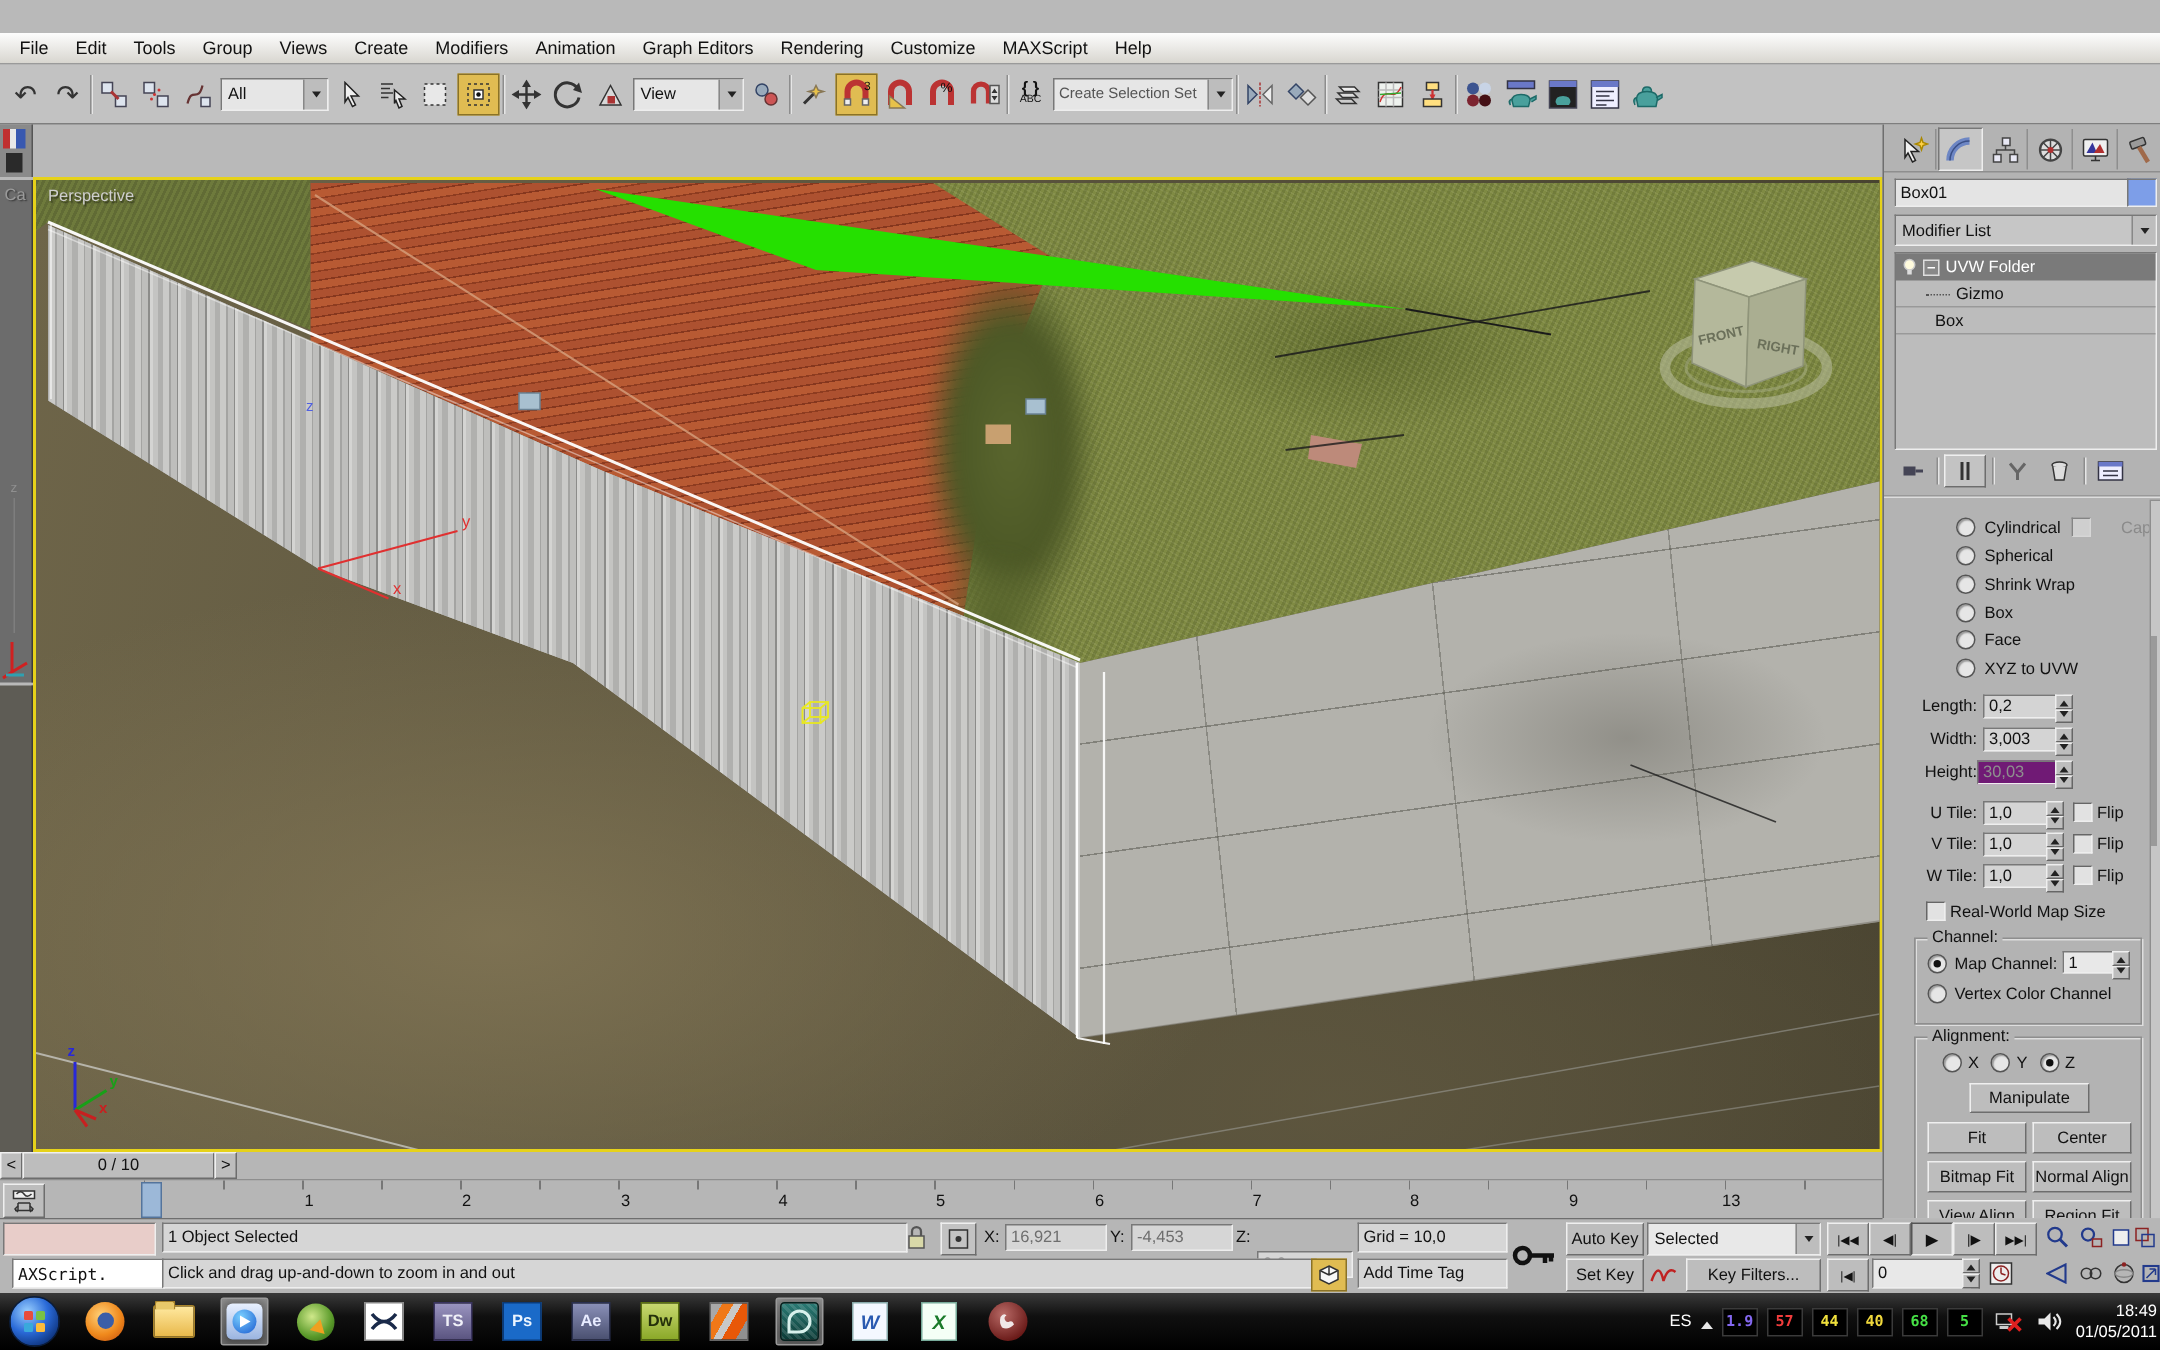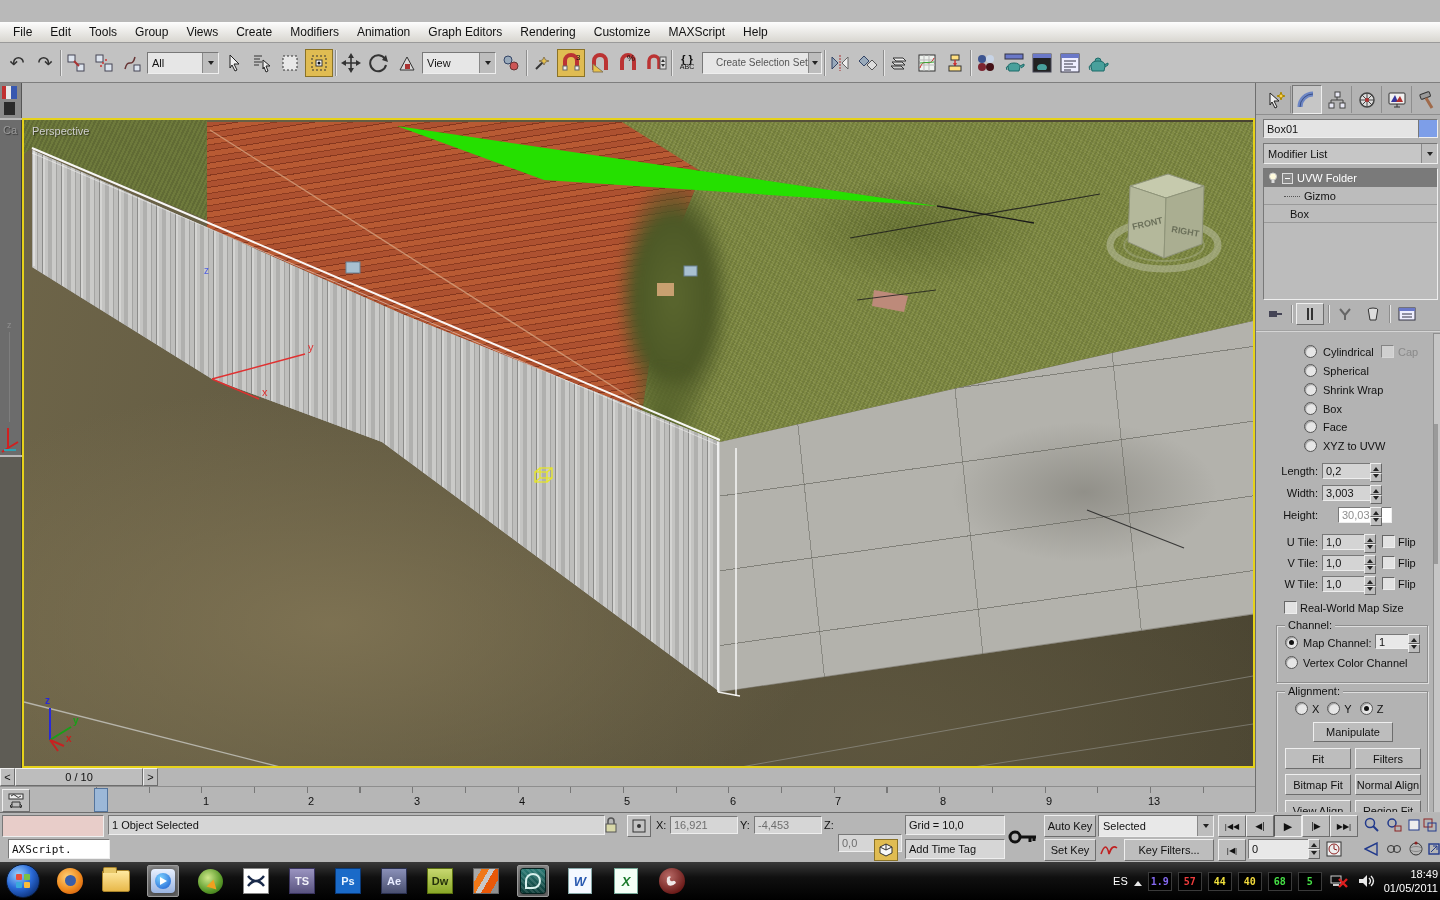--- a/index.html
+++ b/index.html
@@ -185,21 +185,21 @@
           <rect x="15" y="5" width="6" height="12" fill="#ddd" stroke="#555"></rect>
           <path d="M18 7 l2 3 h-4 z M18 15 l-2 -3 h4 z" fill="#333"></path>
         </svg>
     </div>
     <div class="sep" style="height:26px"></div>
     <div class="ico" style="width:26px;height:26px;flex-direction:column;line-height:8px">
       <span style="font-size:11px;font-weight:bold">{ }</span>
       <span style="font-size:7px">ABC</span>
     </div>
     <div class="ddwrap" style="width:118px;height:20px">
-      <span style="padding-left:13px;color:#555;font-size:10px;white-space:nowrap">Create Selection Set</span>
+      <span style="padding-left:3px;color:#555;font-size:10px;white-space:nowrap">Create Selection Set</span>
       <div class="ddbtn">
           <div class="tri"></div>
         </div>
     </div>
     <div class="sep" style="height:26px"></div>
     <div class="ico" style="width:26px;height:26px">
       <svg width="20" height="20">
           <polygon points="2,4 8,10 2,16" fill="#9ab" stroke="#346"></polygon>
           <polygon points="18,4 12,10 18,16" fill="#eee" stroke="#666"></polygon>
           <path d="M10 2 V18" stroke="#a33" stroke-dasharray="2 1"></path>
@@ -511,20 +511,23 @@
     <div class="a ico" style="left:1422px;top:2px;width:16px;height:20px">
       <svg width="14" height="14">
           <rect x="1" y="1" width="8" height="8" fill="none" stroke="#8c2222"></rect>
           <rect x="5" y="5" width="8" height="8" fill="none" stroke="#223a8c"></rect>
         </svg>
     </div>
 
     <div class="a fld" style="left:8px;top:26px;width:94px;height:18px;background:#fff;font-family:'DejaVu Sans Mono',monospace;font-size:11px">
       <span>AXScript.</span>
     </div>
+    <div class="a fld" style="left:108px;top:26px;width:762px;height:18px">
+      <span>Click and drag up-and-down to zoom in and out</span>
+    </div>
     <div class="a ico act" style="left:874px;top:26px;width:22px;height:20px;border:1px solid #8a7226">
       <svg width="14" height="14">
           <polygon points="7,1 13,4 13,10 7,13 1,10 1,4" fill="#f8f8f8" stroke="#333"></polygon>
           <path d="M7 1 V7 M7 7 L1 4 M7 7 L13 4" stroke="#333"></path>
         </svg>
     </div>
     <div class="a fld" style="left:905px;top:26px;width:92px;height:18px">
         <span>Add Time Tag</span>
       </div>
     <div class="a btn" style="left:1044px;top:26px;width:50px;height:20px">
@@ -697,21 +700,21 @@
       </div>
     </div>
     <div class="a" style="left:0;top:247px;width:185px;height:2px;background:linear-gradient(#888,#eee)"></div>
 
     <div class="a" style="left:0;top:250px;width:179px;height:479px">
 
       <div class="a f" style="left:48px;top:12px;gap:6px">
           <span class="rad"></span>
           <span>Cylindrical</span>
         </div>
-      <div class="a f" style="left:125px;top:12px;gap:4px">
+      <div class="a f" style="left:125px;top:12px;gap:20px">
           <span class="chk" style="opacity:.6"></span>
           <span style="color:#8a8a8a">Cap</span>
         </div>
       <div class="a f" style="left:48px;top:31px;gap:6px">
           <span class="rad"></span>
           <span>Spherical</span>
         </div>
       <div class="a f" style="left:48px;top:50px;gap:6px">
           <span class="rad"></span>
           <span>Shrink Wrap</span>
@@ -747,21 +750,21 @@
         </div>
       <div class="a spin" style="left:114px;top:152px;height:16px">
           <div>
             <div class="triu"></div>
           </div>
           <div>
             <div class="tri" style="margin-top:0"></div>
           </div>
         </div>
       <span class="a" style="left:14px;top:176px;width:48px;text-align:right">Height:</span>
-      <div class="a fld" style="left:82px;top:174px;width:46px;height:14px;background:#ffffff;color:#8e8e8e">
+      <div class="a fld" style="left:62px;top:174px;width:46px;height:14px;background:#701a75;color:#8e8e8e">
           <span>30,03</span>
         </div>
       <div class="a spin" style="left:114px;top:174px;height:16px">
           <div>
             <div class="triu"></div>
           </div>
           <div>
             <div class="tri" style="margin-top:0"></div>
           </div>
         </div>
@@ -851,21 +854,21 @@
               <span>Z</span>
             </span>
         </div>
         <div class="btn a" style="left:36px;top:30px;width:78px;height:18px">
             <span>Manipulate</span>
           </div>
         <div class="btn a" style="left:8px;top:56px;width:64px;height:19px">
             <span>Fit</span>
           </div>
         <div class="btn a" style="left:78px;top:56px;width:64px;height:19px">
-            <span>Filters</span>
+            <span>Center</span>
           </div>
         <div class="btn a" style="left:8px;top:82px;width:64px;height:19px">
             <span>Bitmap Fit</span>
           </div>
         <div class="btn a" style="left:78px;top:82px;width:64px;height:19px">
             <span>Normal Align</span>
           </div>
         <div class="btn a" style="left:8px;top:108px;width:64px;height:19px">
             <span>View Align</span>
           </div>

